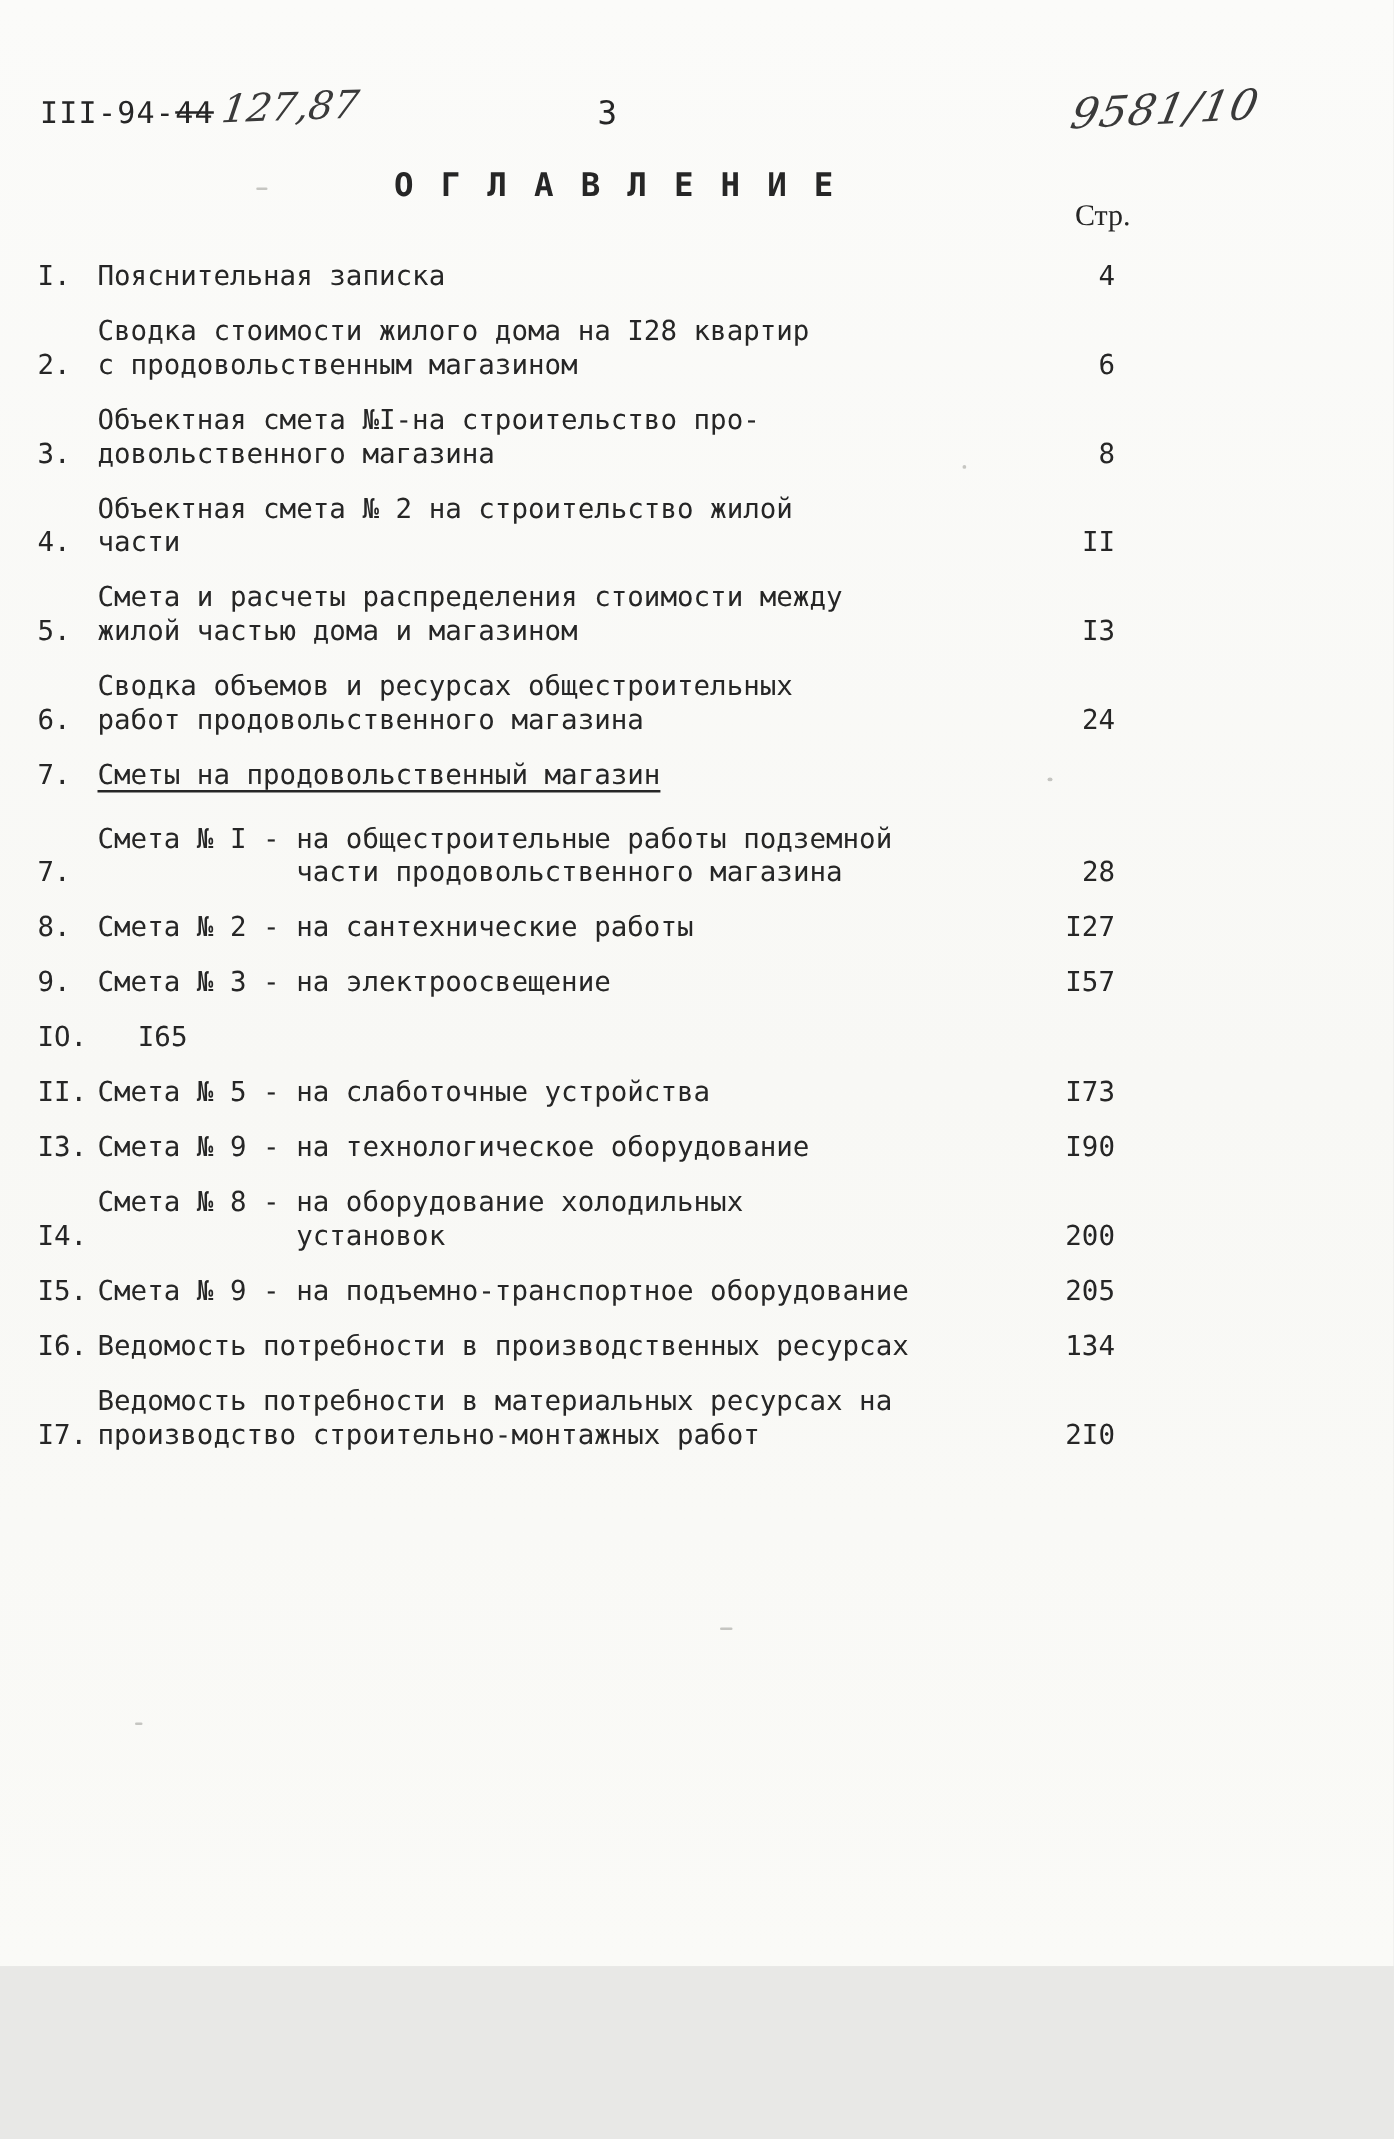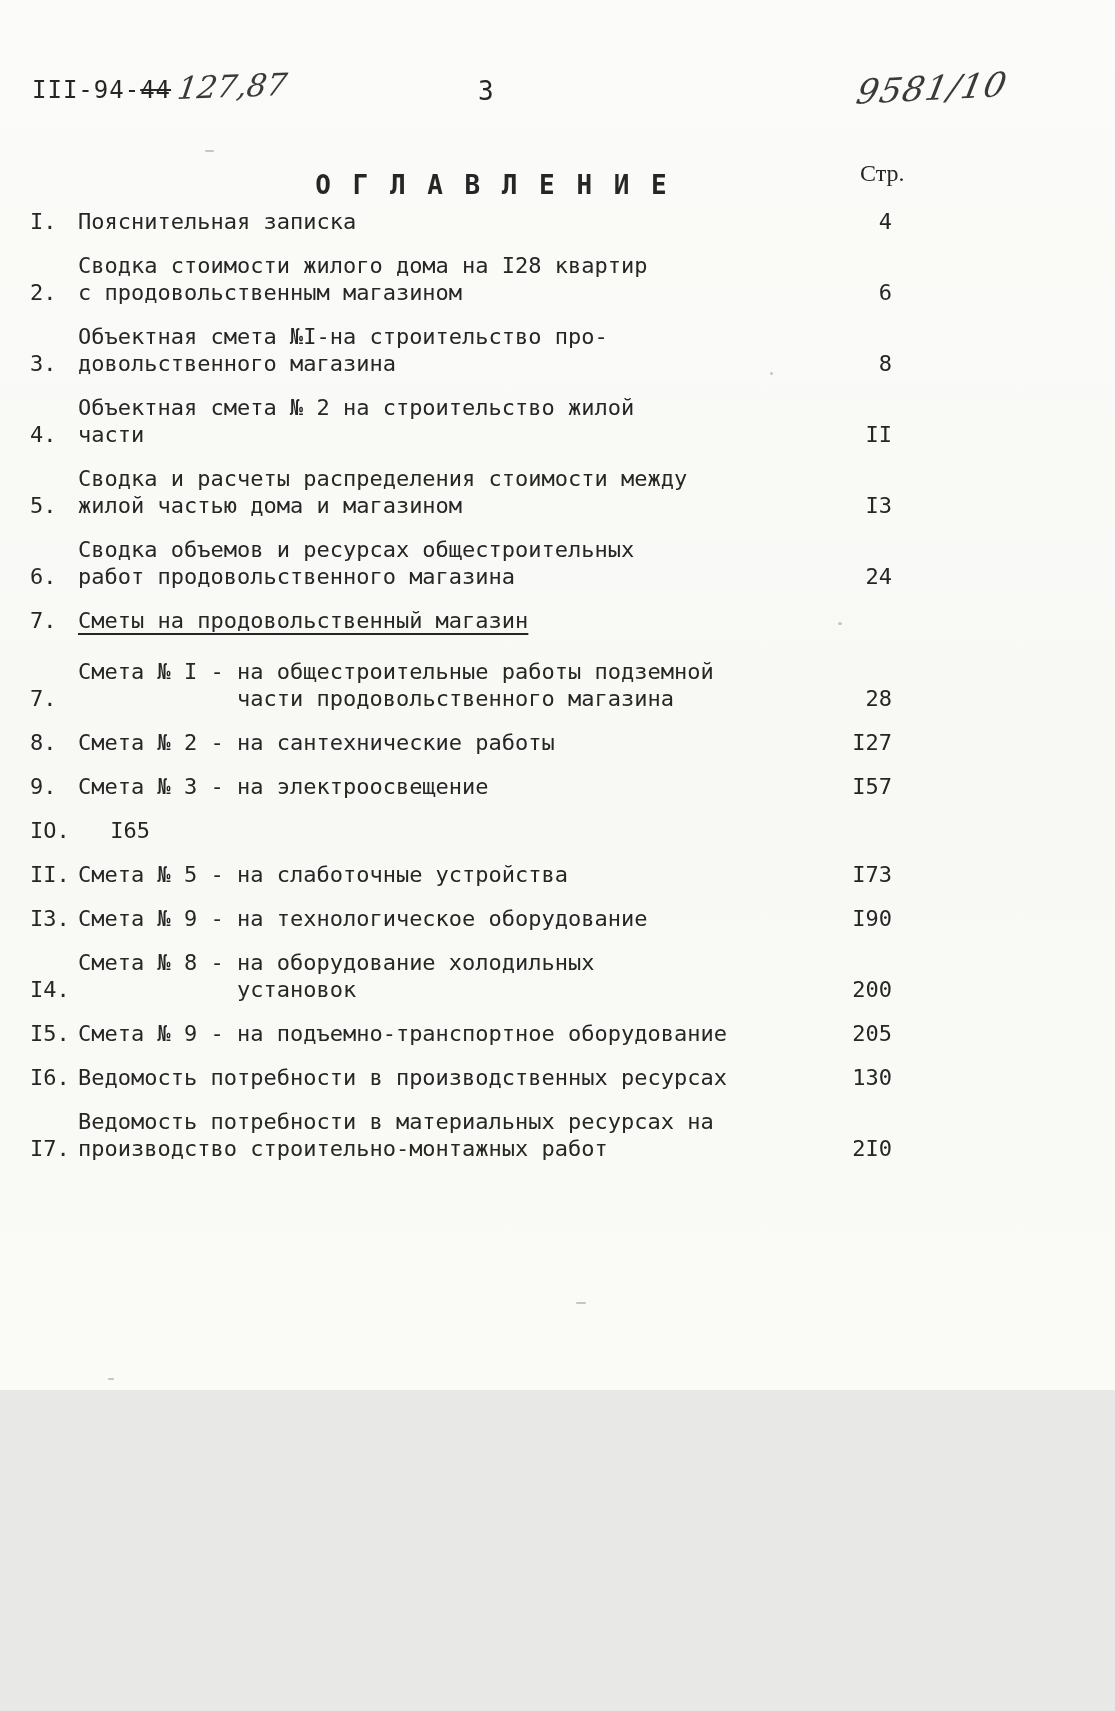--- a/index.html
+++ b/index.html
@@ -3,21 +3,21 @@
 <meta charset="utf-8">
 <style>
   html, body {
     margin: 0;
     padding: 0;
     background: #e8e8e6;
   }
   .page {
     position: relative;
     width: 1115px;
-    height: 1390px;
+    height: 1573px;
     margin: 0 auto;
     background: linear-gradient(180deg, #fbfbf9 0%, #f8f8f5 55%, #fafaf7 100%);
     color: #262626;
     font-family: "DejaVu Sans Mono", "Liberation Mono", monospace;
     overflow: hidden;
   }
   
   .hdr-left {
     position: absolute;
     left: 32px;
@@ -56,21 +56,20 @@
   .title {
     position: absolute;
     left: 0;
     right: 130px;
     top: 134px;
     text-align: center;
     font-size: 26px;
     font-weight: 600;
     letter-spacing: 3px;
     white-space: pre;
-    margin-top: 36px;
   }
   .col-header {
     position: absolute;
     left: 860px;
     top: 160px;
     font-size: 24px;
     font-family: Liberation Serif, serif;
   }
   
   .toc {
@@ -157,21 +156,21 @@
         <span class="pg">8</span>
       </div>
       <div class="row">
         <span class="num">4.</span>
         <span class="txt">Объектная смета № 2 на строительство жилой
 части</span>
         <span class="pg">II</span>
       </div>
       <div class="row">
         <span class="num">5.</span>
-        <span class="txt">Сводка и расчеты распределения стоимости между
+        <span class="txt">Смета и расчеты распределения стоимости между
 жилой частью дома и магазином</span>
         <span class="pg">I3</span>
       </div>
       <div class="row">
         <span class="num">6.</span>
         <span class="txt">Сводка объемов и ресурсах общестроительных
 работ продовольственного магазина</span>
         <span class="pg">24</span>
       </div>
       <div class="row hdr">
@@ -216,21 +215,21 @@
         <span class="pg">200</span>
       </div>
       <div class="row">
         <span class="num">I5.</span>
         <span class="txt">Смета № 9 - на подъемно-транспортное оборудование</span>
         <span class="pg">205</span>
       </div>
       <div class="row">
         <span class="num">I6.</span>
         <span class="txt">Ведомость потребности в производственных ресурсах</span>
-        <span class="pg">130</span>
+        <span class="pg">134</span>
       </div>
       <div class="row">
         <span class="num">I7.</span>
         <span class="txt">Ведомость потребности в материальных ресурсах на
 производство строительно-монтажных работ</span>
         <span class="pg">2I0</span>
       </div>
     </div>
 
   <div class="speck s1"></div>

